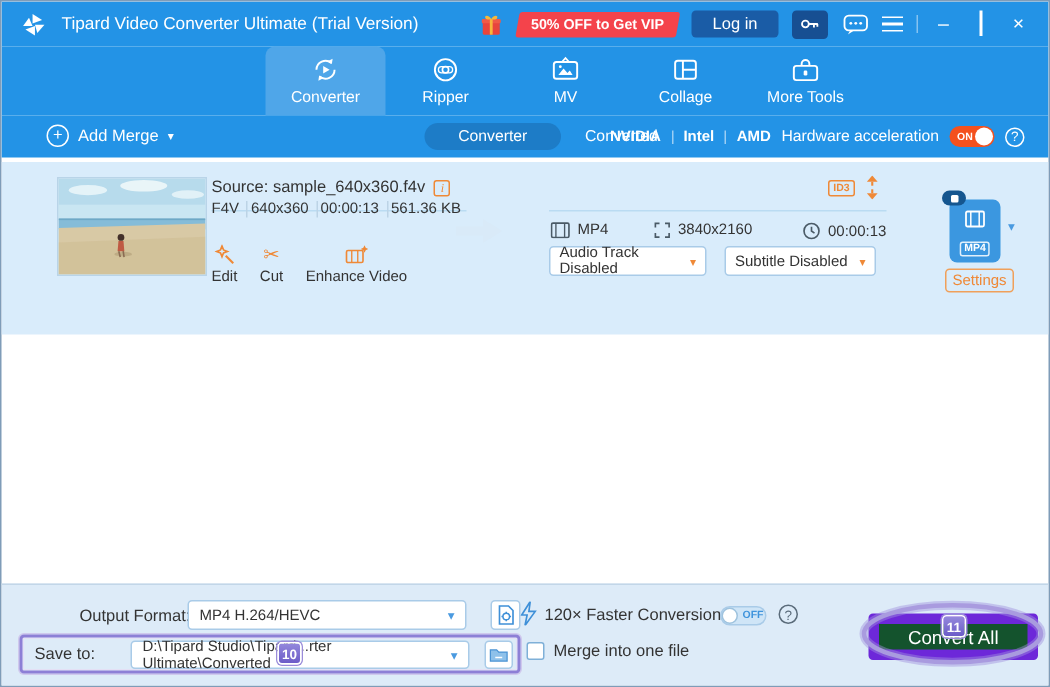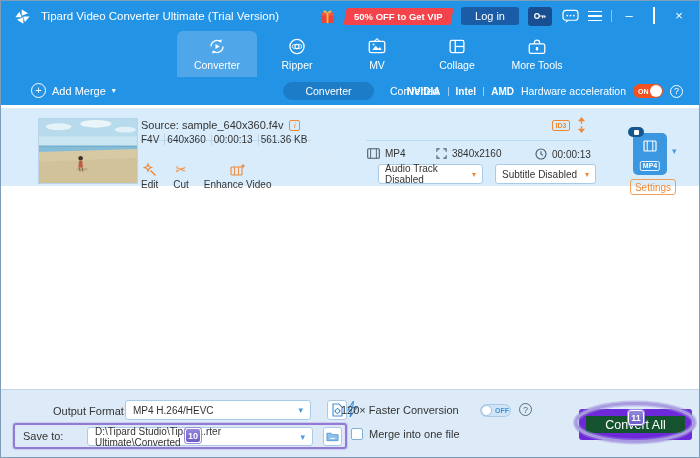--- a/index.html
+++ b/index.html
@@ -58,21 +58,21 @@
   .hwlabel { font-size:10.5px; }
   .toggle-on { width:30px; height:14px; border-radius:7px; background:#f4511e;
                position:relative; display:flex; align-items:center; cursor:pointer; }
   .toggle-on .t-lbl { font-size:7px; font-weight:bold; color:#fff; margin-left:5px; }
   .toggle-on .knob { position:absolute; right:1px; top:1px; width:12px; height:12px;
                      background:#fff; border-radius:50%; }
   .help-w { width:13px; height:13px; border:1.2px solid #fff; border-radius:50%; color:#fff;
             font-size:9px; display:flex; align-items:center; justify-content:center; }
 
   
-  .filerow { position:absolute; left:0; top:107px; width:100%; height:78px; background:#d9ecfb;text-decoration:underline; }
+  .filerow { position:absolute; left:0; top:107px; width:100%; height:115px; background:#d9ecfb;text-decoration:underline; }
   .thumb { position:absolute; left:37px; top:10px; width:100px; height:66px;
            border:1px solid #b9d4e8; cursor:pointer; }
   .srcline { position:absolute; left:140px; top:11px; display:flex; align-items:center; gap:6px; }
   .fname { font-size:11px; color:#333; white-space:nowrap; }
   .info-ico { width:11px; height:11px; border:1px solid #ef8937; border-radius:2px;
               color:#ef8937; font-size:8px; font-style:italic; display:flex; align-items:center;
               justify-content:center; font-family:"Liberation Serif", serif; cursor:pointer; }
   .divline { position:absolute; height:1px; background:#badbf2; }
   .meta { position:absolute; left:140px; top:26px; display:flex; align-items:flex-start; }
   .meta-item { font-size:10px; color:#333; white-space:nowrap; }
@@ -86,21 +86,21 @@
   .outline { position:absolute; left:365px; top:11px; display:flex; align-items:center; gap:6px; }
   .pencil-g { color:#ef8937; font-size:11px; cursor:pointer; }
   .id3 { position:absolute; left:551px; top:12px; width:18px; height:11px; border:1px solid #ef8937;
          border-radius:2px; color:#ef8937; font-size:7px; font-weight:bold; display:flex;
          align-items:center; justify-content:center; cursor:pointer; }
   .splitarrows { position:absolute; left:575px; top:9px; cursor:pointer; }
   .outmeta { position:absolute; top:40px; display:flex; align-items:center; gap:5px;
              font-size:10px; color:#333; white-space:nowrap; }
   .vdrop { position:absolute; top:56px; height:20px; background:#fff; border:1px solid #a9cbe8;
            border-radius:3px; display:flex; align-items:center; justify-content:space-between;
-           padding:0 6px; font-size:10px; color:#333; cursor:pointer;margin-left:12px; }
+           padding:0 6px; font-size:10px; color:#333; cursor:pointer; }
   .caret-o { font-size:8px; color:#ef8937; }
   .caret-b { font-size:9px; color:#4a9ae0; }
   .fmt { position:absolute; left:632px; top:25px; width:34px; height:42px; background:#3b97e0;
          border-radius:5px; cursor:pointer; }
   .fmt-tag { position:absolute; left:-5px; top:-6px; background:#15568f; border-radius:6px;
              width:16px; height:10px; display:flex; align-items:center; justify-content:center; }
   .fmt-tag i { width:5px; height:5px; background:#fff; border-radius:1px; display:block; }
   .fmt-film { position:absolute; left:50%; top:7px; transform:translateX(-50%); }
   .fmt-lbl { position:absolute; bottom:4px; left:50%; transform:translateX(-50%); font-size:7px;
              font-weight:bold; color:#fff; border:1px solid rgba(255,255,255,.85);
@@ -406,21 +406,21 @@
       <svg width="13" height="11" viewBox="0 0 14 11">
         <path d="M1 2h4.5L7 3.6h6V10H1Z" fill="#8ec1ea" stroke="#4a93d4" stroke-width="0.9"></path>
         <path d="M4.5 7.5h5" stroke="#fff" stroke-width="1"></path>
       </svg>
     </div>
     <div class="purple-box"></div>
 
     <svg style="position:absolute; left:346px; top:11px;" width="11" height="16" viewBox="0 0 11 16">
       <path d="M6.5 0L0.8 9h3.6L3 16l6.8-9.4H5.6Z" fill="none" stroke="#3f90d8" stroke-width="1.1"></path>
     </svg>
-    <span class="lbl" style="left:340px; top:14px;">120× Faster Conversion</span>
+    <span class="lbl" style="left:362px; top:14px;">120× Faster Conversion</span>
     <div class="off-toggle">
       <span class="knob"></span>
       <span class="t-lbl">OFF</span>
     </div>
     <div class="help-d">?</div>
 
     <div class="checkbox"></div>
     <span class="lbl" style="left:368px; top:38px;">Merge into one file</span>
 
     <div class="convert-btn">Convert All</div>

